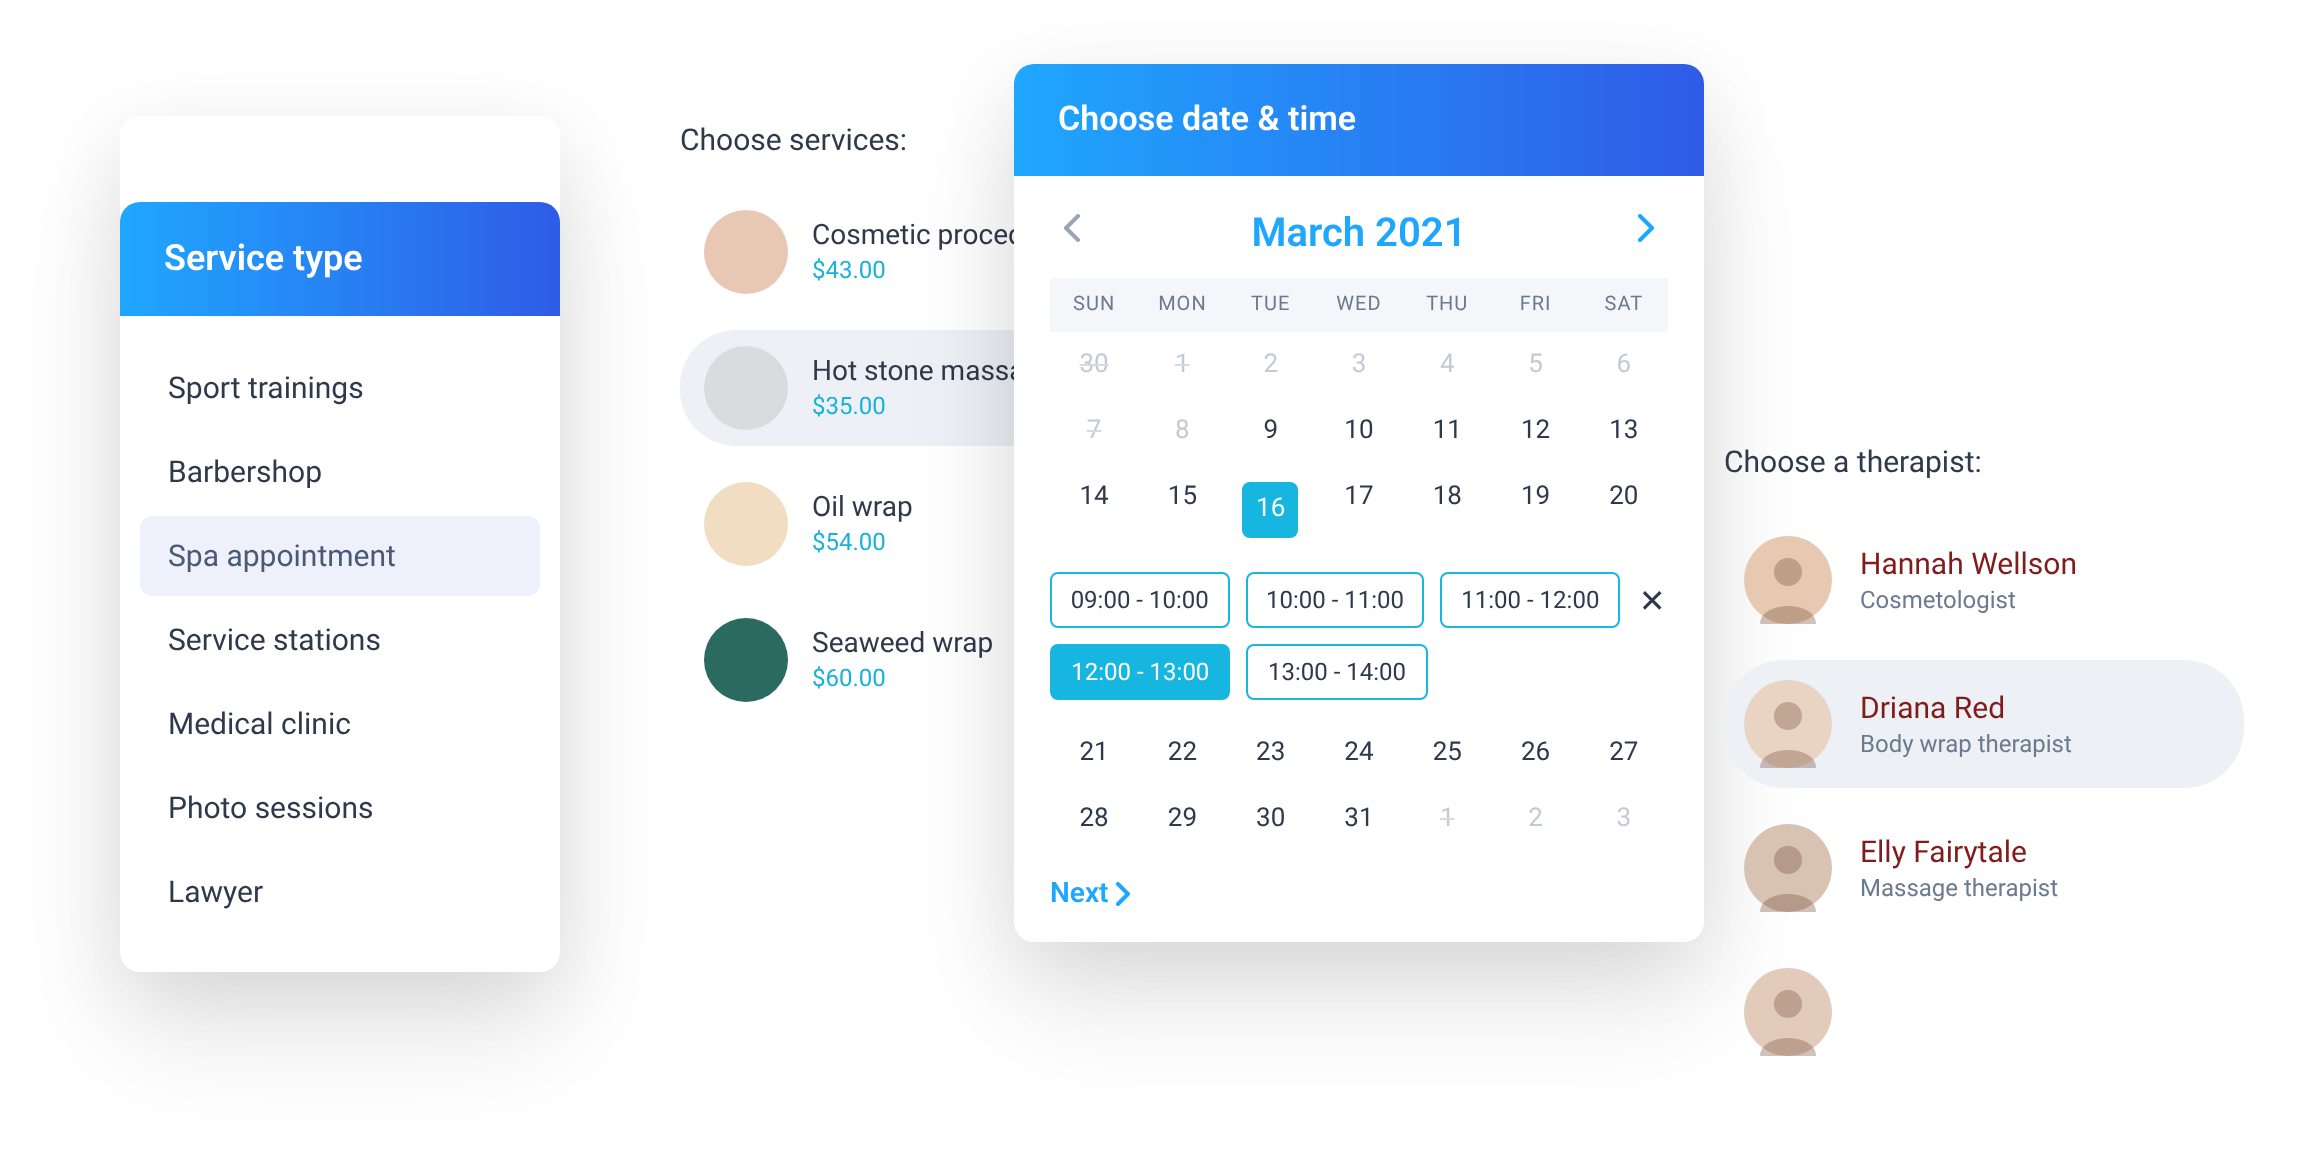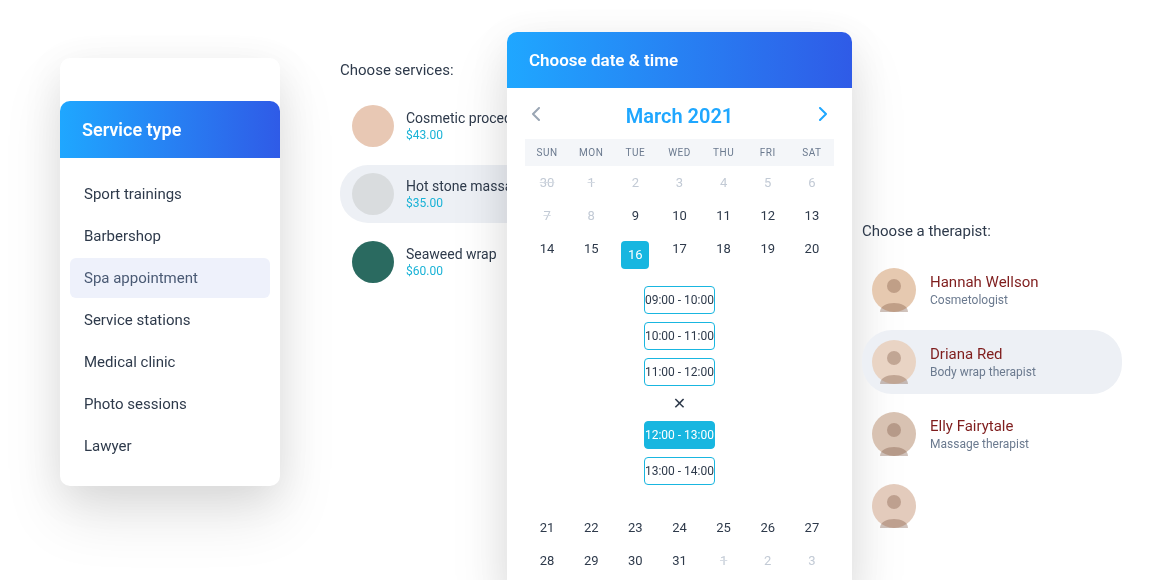--- a/index.html
+++ b/index.html
@@ -66,21 +66,21 @@
   .dow-row, .week-row { display: grid; grid-template-columns: repeat(7,1fr); text-align: center; }
   .dow { font-size: 10px; letter-spacing: 0.5px; color: #6b7a8f; padding: 8px 0; background: #f4f6f9; }
   .day { font-size: 13px; color: #2e3a4b; padding: 9px 0; cursor: pointer; position: relative; }
   .day.muted { color: #c2cad5; text-decoration: line-through; text-decoration-color: #d5dbe3; }
   .day.muted.nostrike { text-decoration: none; }
   .day.selected span {
     display: inline-block; width: 28px; height: 28px; line-height: 28px;
     background: #17b6e0; color: #fff; border-radius: 4px;
   }
   .slots { margin: 8px 0 10px; }
-  .slot-row { display: flex; gap: 8px; align-items: center; margin-bottom: 8px; flex-direction: column; }
+  .slot-row { display: flex; gap: 8px; align-items: center; margin-bottom: 8px; }
   .slot {
     flex: 1; border: 1.5px solid #19b6e0; border-radius: 4px;
     padding: 6px 0; font-size: 12px; color: #2e3a4b; text-align: center; cursor: pointer;
     background: #fff;
   }
   .slot.selected { background: #17b6e0; color: #fff; }
   .slot-close { width: 16px; text-align: center; font-size: 16px; color: #2e3a4b; cursor: pointer; }
   .next-link { color: #1fa7ff; font-weight: 600; font-size: 14px; cursor: pointer; display: inline-flex; align-items: center; gap: 4px; }
 
   
@@ -124,20 +124,27 @@
         </div>
       </div>
       <div class="svc-row active">
         <div class="svc-thumb" style="background: rgb(217, 220, 222);"></div>
         <div style="min-width: 0px;">
           <div class="svc-name">Hot stone massage</div>
           <div class="svc-price">$35.00</div>
         </div>
       </div>
       <div class="svc-row">
+        <div class="svc-thumb" style="background: rgb(240, 221, 194);"></div>
+        <div style="min-width: 0px;">
+          <div class="svc-name">Oil wrap</div>
+          <div class="svc-price">$54.00</div>
+        </div>
+      </div>
+      <div class="svc-row">
         <div class="svc-thumb" style="background: rgb(42, 106, 96);"></div>
         <div style="min-width: 0px;">
           <div class="svc-name">Seaweed wrap</div>
           <div class="svc-price">$60.00</div>
         </div>
       </div>
     </div>
 </div>
 
 <div id="calendar-panel" class="panel">
@@ -221,20 +228,28 @@
         <div class="week-row">
           <div class="day"><span>28</span></div>
           <div class="day"><span>29</span></div>
           <div class="day"><span>30</span></div>
           <div class="day"><span>31</span></div>
           <div class="day muted"><span>1</span></div>
           <div class="day muted nostrike"><span>2</span></div>
           <div class="day muted nostrike"><span>3</span></div>
         </div>
       </div>
+    <div style="margin-top:10px;">
+      <span class="next-link">
+        <span>Next</span>
+        <svg width="8" height="12" viewBox="0 0 8 12">
+            <path d="M1 1 L6 6 L1 11" stroke="#1fa7ff" stroke-width="2" fill="none" stroke-linecap="round" stroke-linejoin="round"></path>
+          </svg>
+      </span>
+    </div>
   </div>
 </div>
 
 <div id="therapist-col">
   <div class="col-title">Choose a therapist:</div>
   <div id="therapist-list">
       <div class="th-row">
         <div class="th-thumb" style="background: rgb(230, 201, 176);">
           <svg width="44" height="44" viewBox="0 0 44 44">
             <circle cx="22" cy="18" r="7" fill="rgba(120,80,60,0.35)"></circle>

